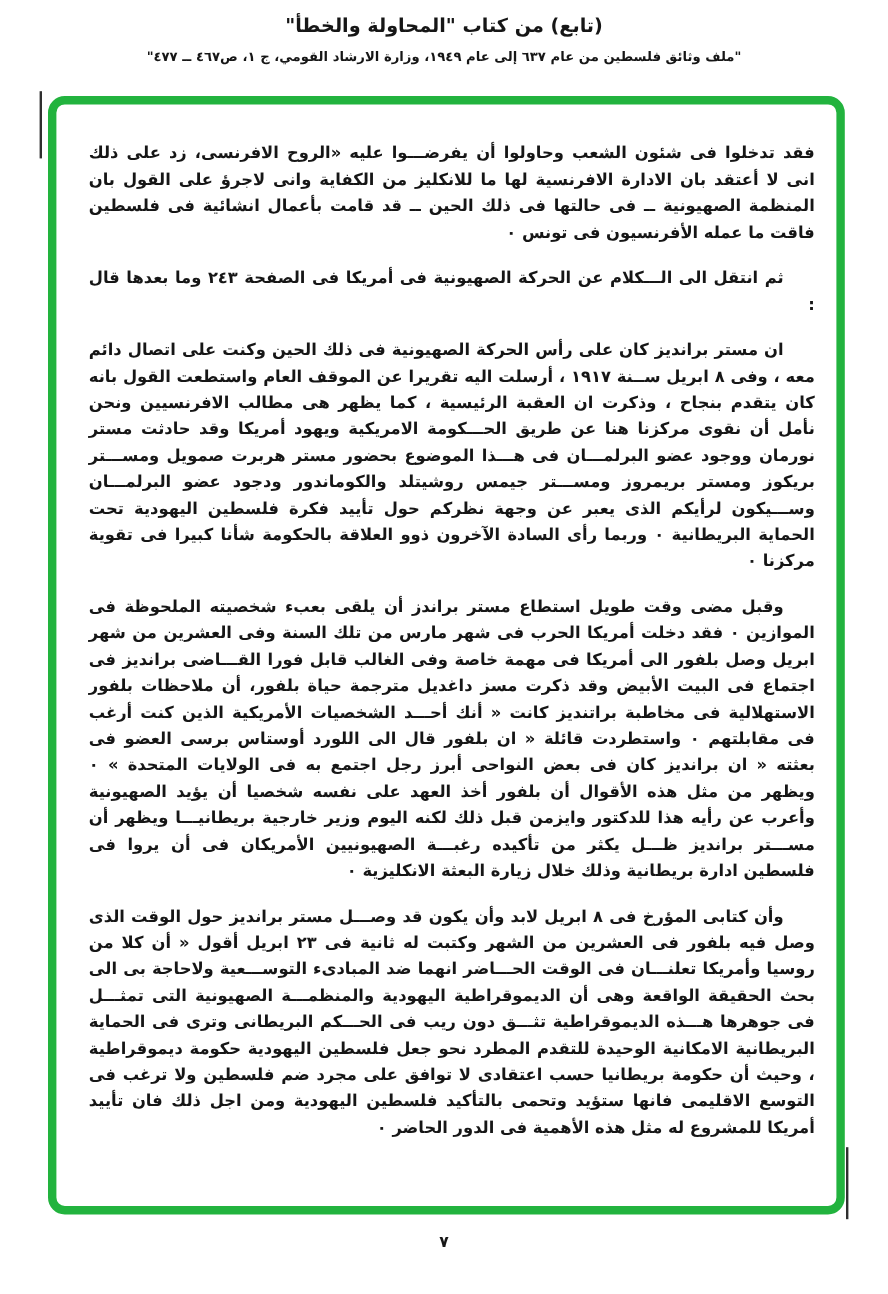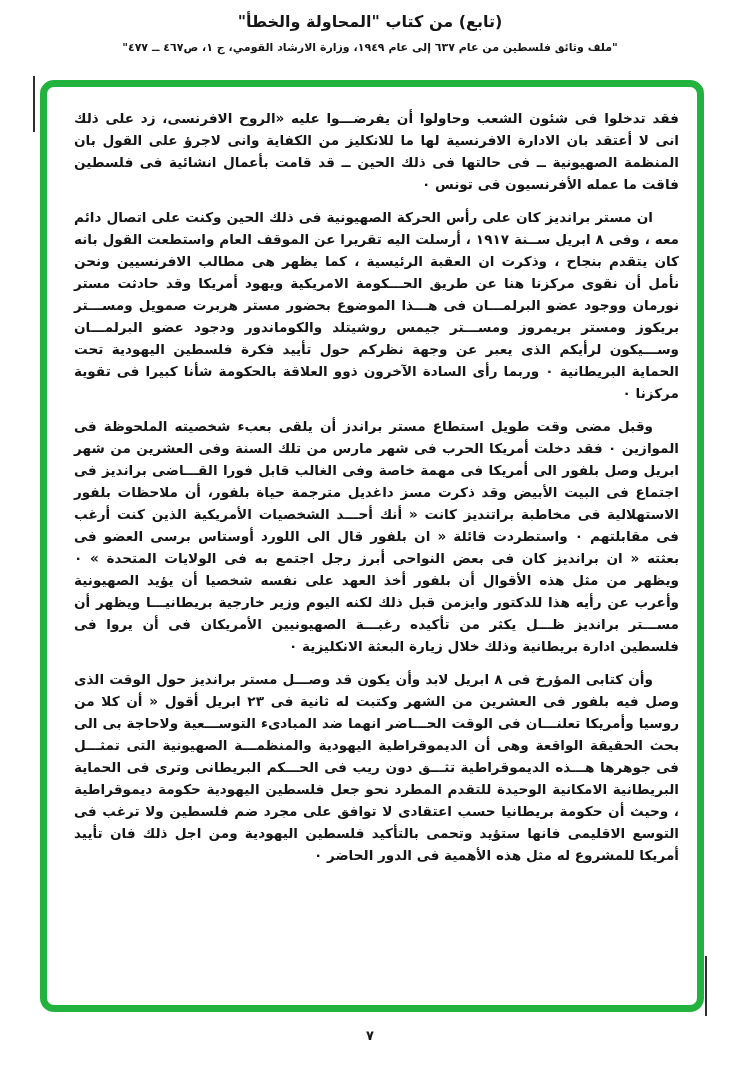--- a/index.html
+++ b/index.html
@@ -36,21 +36,21 @@
     width:643px;height:916px;
     box-sizing:border-box;
     padding:12px 11px 0 27px;
     direction:rtl;
     text-align:justify;
     font-size:13.6px;
     font-weight:bold;
     line-height:22px;
     overflow:hidden;
   }
-  .content p{margin:6px 0 11px 0;}
+  .content p{margin:16px 0 11px 0;}
   .content p.indent{text-indent:26px;}
   .footer{
     position:absolute;left:0;right:0;top:1028px;
     text-align:center;
     font-size:13px;font-weight:bold;
   }
   .artifact{
     position:absolute;background:#2f2f2f;
   }
   .artifact.tl{left:33px;top:76px;width:2px;height:56px;}
@@ -66,20 +66,21 @@
     <div class="subtitle">"ملف وثائق فلسطين من عام ٦٣٧ إلى عام ١٩٤٩، وزارة الارشاد القومي، ج ١، ص٤٦٧ ــ ٤٧٧"</div>
   </div>
 
   <div class="frame"></div>
 
   <div class="artifact tl"></div>
   <div class="artifact br"></div>
 
   <div class="content">
     <p>فقد تدخلوا فى شئون الشعب وحاولوا أن يفرضـــوا عليه «الروح الافرنسى، زد على ذلك انى لا أعتقد بان الادارة الافرنسية لها ما للانكليز من الكفاية وانى لاجرؤ على القول بان المنظمة الصهيونية ــ فى حالتها فى ذلك الحين ــ قد قامت بأعمال انشائية فى فلسطين فاقت ما عمله الأفرنسيون فى تونس ٠</p>
+    <p class="indent">ثم انتقل الى الـــكلام عن الحركة الصهيونية فى أمريكا فى الصفحة ٢٤٣ وما بعدها قال :</p>
     <p class="indent">ان مستر برانديز كان على رأس الحركة الصهيونية فى ذلك الحين وكنت على اتصال دائم معه ، وفى ٨ ابريل ســنة ١٩١٧ ، أرسلت اليه تقريرا عن الموقف العام واستطعت القول بانه كان يتقدم بنجاح ، وذكرت ان العقبة الرئيسية ، كما يظهر هى مطالب الافرنسيين ونحن نأمل أن نقوى مركزنا هنا عن طريق الحـــكومة الامريكية ويهود أمريكا وقد حادثت مستر نورمان ووجود عضو البرلمـــان فى هـــذا الموضوع بحضور مستر هربرت صمويل ومســـتر بريكوز ومستر بريمروز ومســـتر جيمس روشيتلد والكوماندور ودجود عضو البرلمـــان وســـيكون لرأيكم الذى يعبر عن وجهة نظركم حول تأييد فكرة فلسطين اليهودية تحت الحماية البريطانية ٠ وربما رأى السادة الآخرون ذوو العلاقة بالحكومة شأنا كبيرا فى تقوية مركزنا ٠</p>
     <p class="indent">وقبل مضى وقت طويل استطاع مستر براندز أن يلقى بعبء شخصيته الملحوظة فى الموازين ٠ فقد دخلت أمريكا الحرب فى شهر مارس من تلك السنة وفى العشرين من شهر ابريل وصل بلفور الى أمريكا فى مهمة خاصة وفى الغالب قابل فورا القـــاضى برانديز فى اجتماع فى البيت الأبيض وقد ذكرت مسز داغديل مترجمة حياة بلفور، أن ملاحظات بلفور الاستهلالية فى مخاطبة براتنديز كانت « أنك أحـــد الشخصيات الأمريكية الذين كنت أرغب فى مقابلتهم ٠ واستطردت قائلة « ان بلفور قال الى اللورد أوستاس برسى العضو فى بعثته « ان برانديز كان فى بعض النواحى أبرز رجل اجتمع به فى الولايات المتحدة » ٠ ويظهر من مثل هذه الأقوال أن بلفور أخذ العهد على نفسه شخصيا أن يؤيد الصهيونية وأعرب عن رأيه هذا للدكتور وايزمن قبل ذلك لكنه اليوم وزير خارجية بريطانيـــا ويظهر أن مســـتر برانديز ظـــل يكثر من تأكيده رغبـــة الصهيونيين الأمريكان فى أن يروا فى فلسطين ادارة بريطانية وذلك خلال زيارة البعثة الانكليزية ٠</p>
     <p class="indent">وأن كتابى المؤرخ فى ٨ ابريل لابد وأن يكون قد وصـــل مستر برانديز حول الوقت الذى وصل فيه بلفور فى العشرين من الشهر وكتبت له ثانية فى ٢٣ ابريل أقول « أن كلا من روسيا وأمريكا تعلنـــان فى الوقت الحـــاضر انهما ضد المبادىء التوســـعية ولاحاجة بى الى بحث الحقيقة الواقعة وهى أن الديموقراطية اليهودية والمنظمـــة الصهيونية التى تمثـــل فى جوهرها هـــذه الديموقراطية تثـــق دون ريب فى الحـــكم البريطانى وترى فى الحماية البريطانية الامكانية الوحيدة للتقدم المطرد نحو جعل فلسطين اليهودية حكومة ديموقراطية ، وحيث أن حكومة بريطانيا حسب اعتقادى لا توافق على مجرد ضم فلسطين ولا ترغب فى التوسع الاقليمى فانها ستؤيد وتحمى بالتأكيد فلسطين اليهودية ومن اجل ذلك فان تأييد أمريكا للمشروع له مثل هذه الأهمية فى الدور الحاضر ٠</p>
   </div>
 
   <div class="footer">٧</div>
 
 </div>
 
 </body></html>

